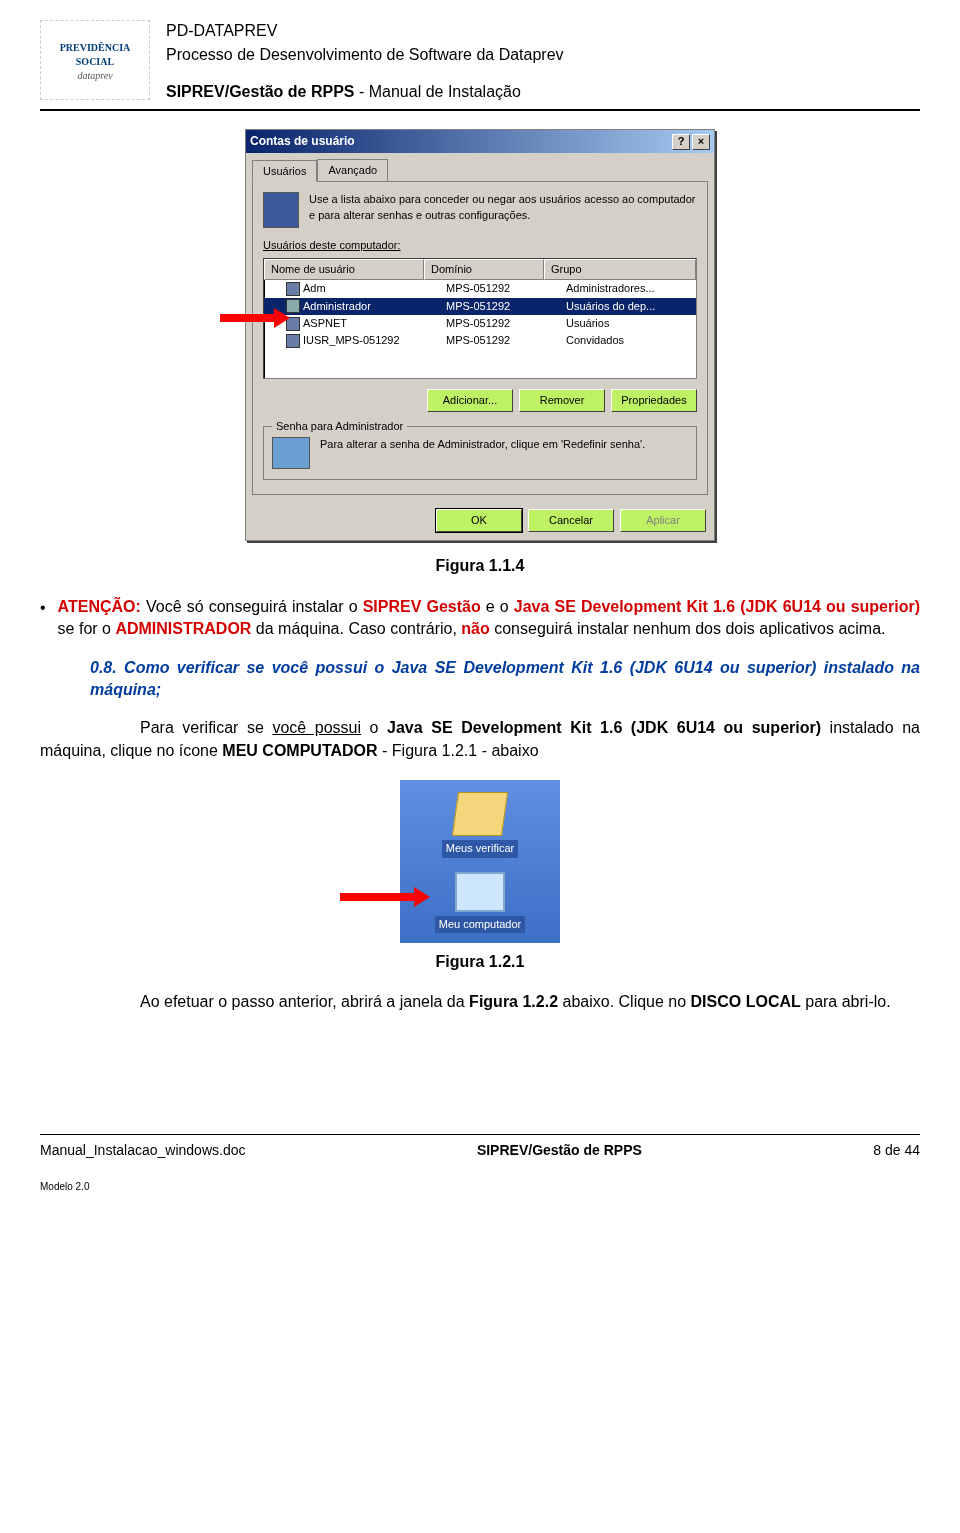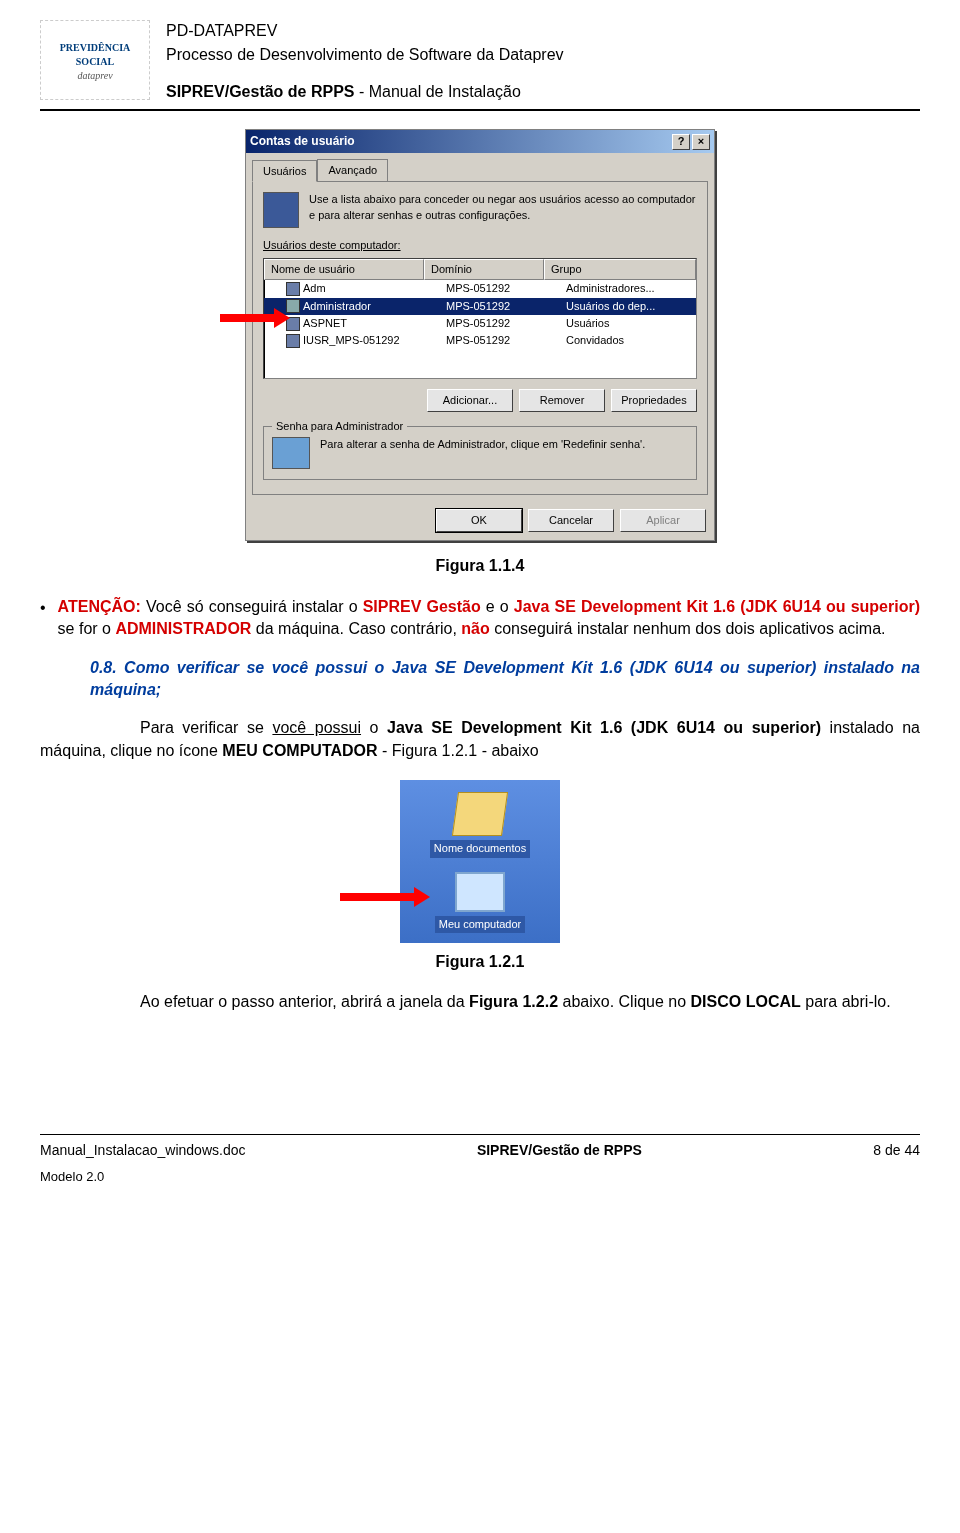--- a/index.html
+++ b/index.html
@@ -156,21 +156,21 @@
 
   .btn-row {
     display:flex;
     justify-content:flex-end;
     gap:6px;
     margin-top:10px;
   }
   .wbtn {
     min-width: 86px;
     padding: 3px 8px;
-    background: #e5e5e5;
+    background: #bef264;
     border: 1px solid #fff;
     border-right-color:#404040; border-bottom-color:#404040;
     font-size:11px;
     text-align:center;
   }
   .groupbox {
     border: 1px solid #808080;
     margin-top: 14px;
     padding: 10px 8px 10px 8px;
     position: relative;
@@ -237,21 +237,21 @@
   .red-arrow2 .shaft { flex:1; height:8px; background:#f00; }
   .red-arrow2 .head { width:0;height:0;border-top:10px solid transparent;border-bottom:10px solid transparent;border-left:16px solid #f00; }
 
   .footer-hr {
     border:none; border-top:1px solid #000; margin: 120px 0 6px 0;
   }
   .footer {
     display:flex; justify-content:space-between; font-size:14px;
   }
   .footer .mid { font-weight:bold; }
-  .model { font-size:13px; margin-top:8px; }
+  .model { font-size:10px; margin-top:20px; }
 </style>
 </head>
 <body>
 
 <div class="header">
   <div class="logo">
     <div class="logo-top"></div>
     <div class="logo-mid">PREVIDÊNCIA SOCIAL</div>
     <div class="logo-bot">dataprev</div>
   </div>
@@ -365,21 +365,21 @@
 </div>
 
 <div class="desktop-wrap">
   <div class="red-arrow2">
     <div class="shaft"></div>
       <div class="head"></div>
   </div>
   <div class="desktop">
     <div class="desk-item">
       <div class="desk-docs-icon"></div>
-      <div class="desk-label">Nome documentos</div>
+      <div class="desk-label">Meus verificar</div>
     </div>
     <div class="desk-item">
       <div class="desk-pc-icon"></div>
       <div class="desk-label">Meu computador</div>
     </div>
   </div>
 </div>
 
 <div class="fig-caption">Figura 1.2.1</div>
 

